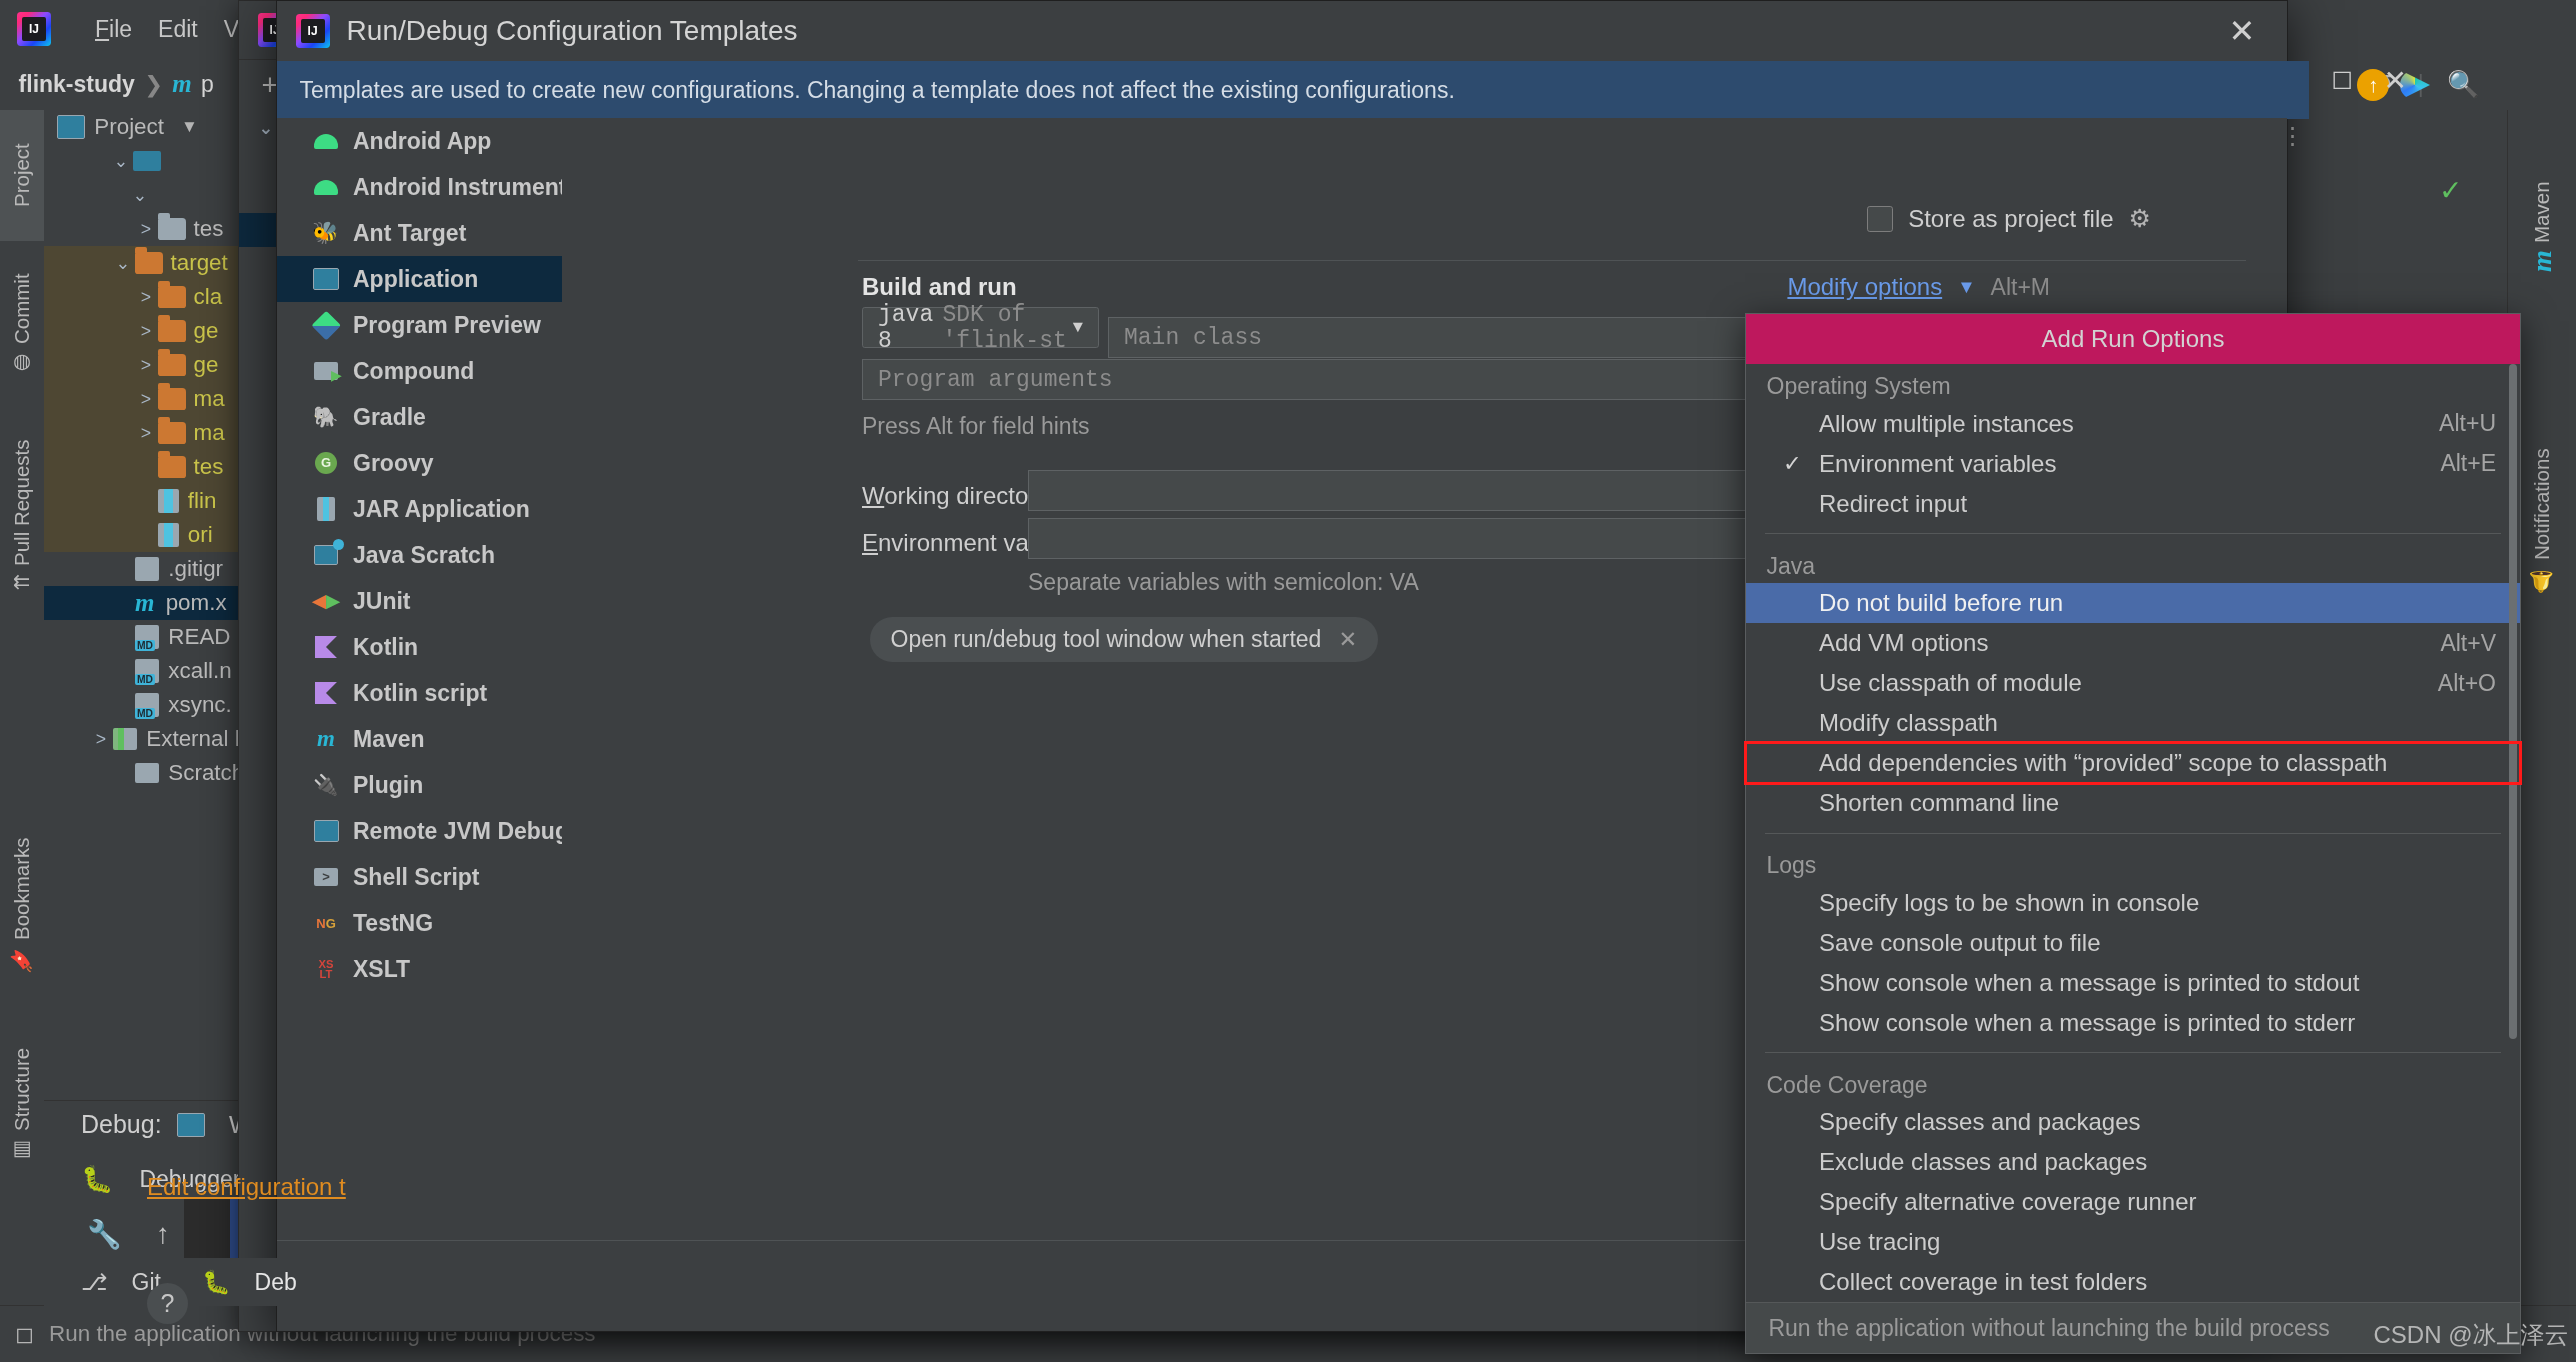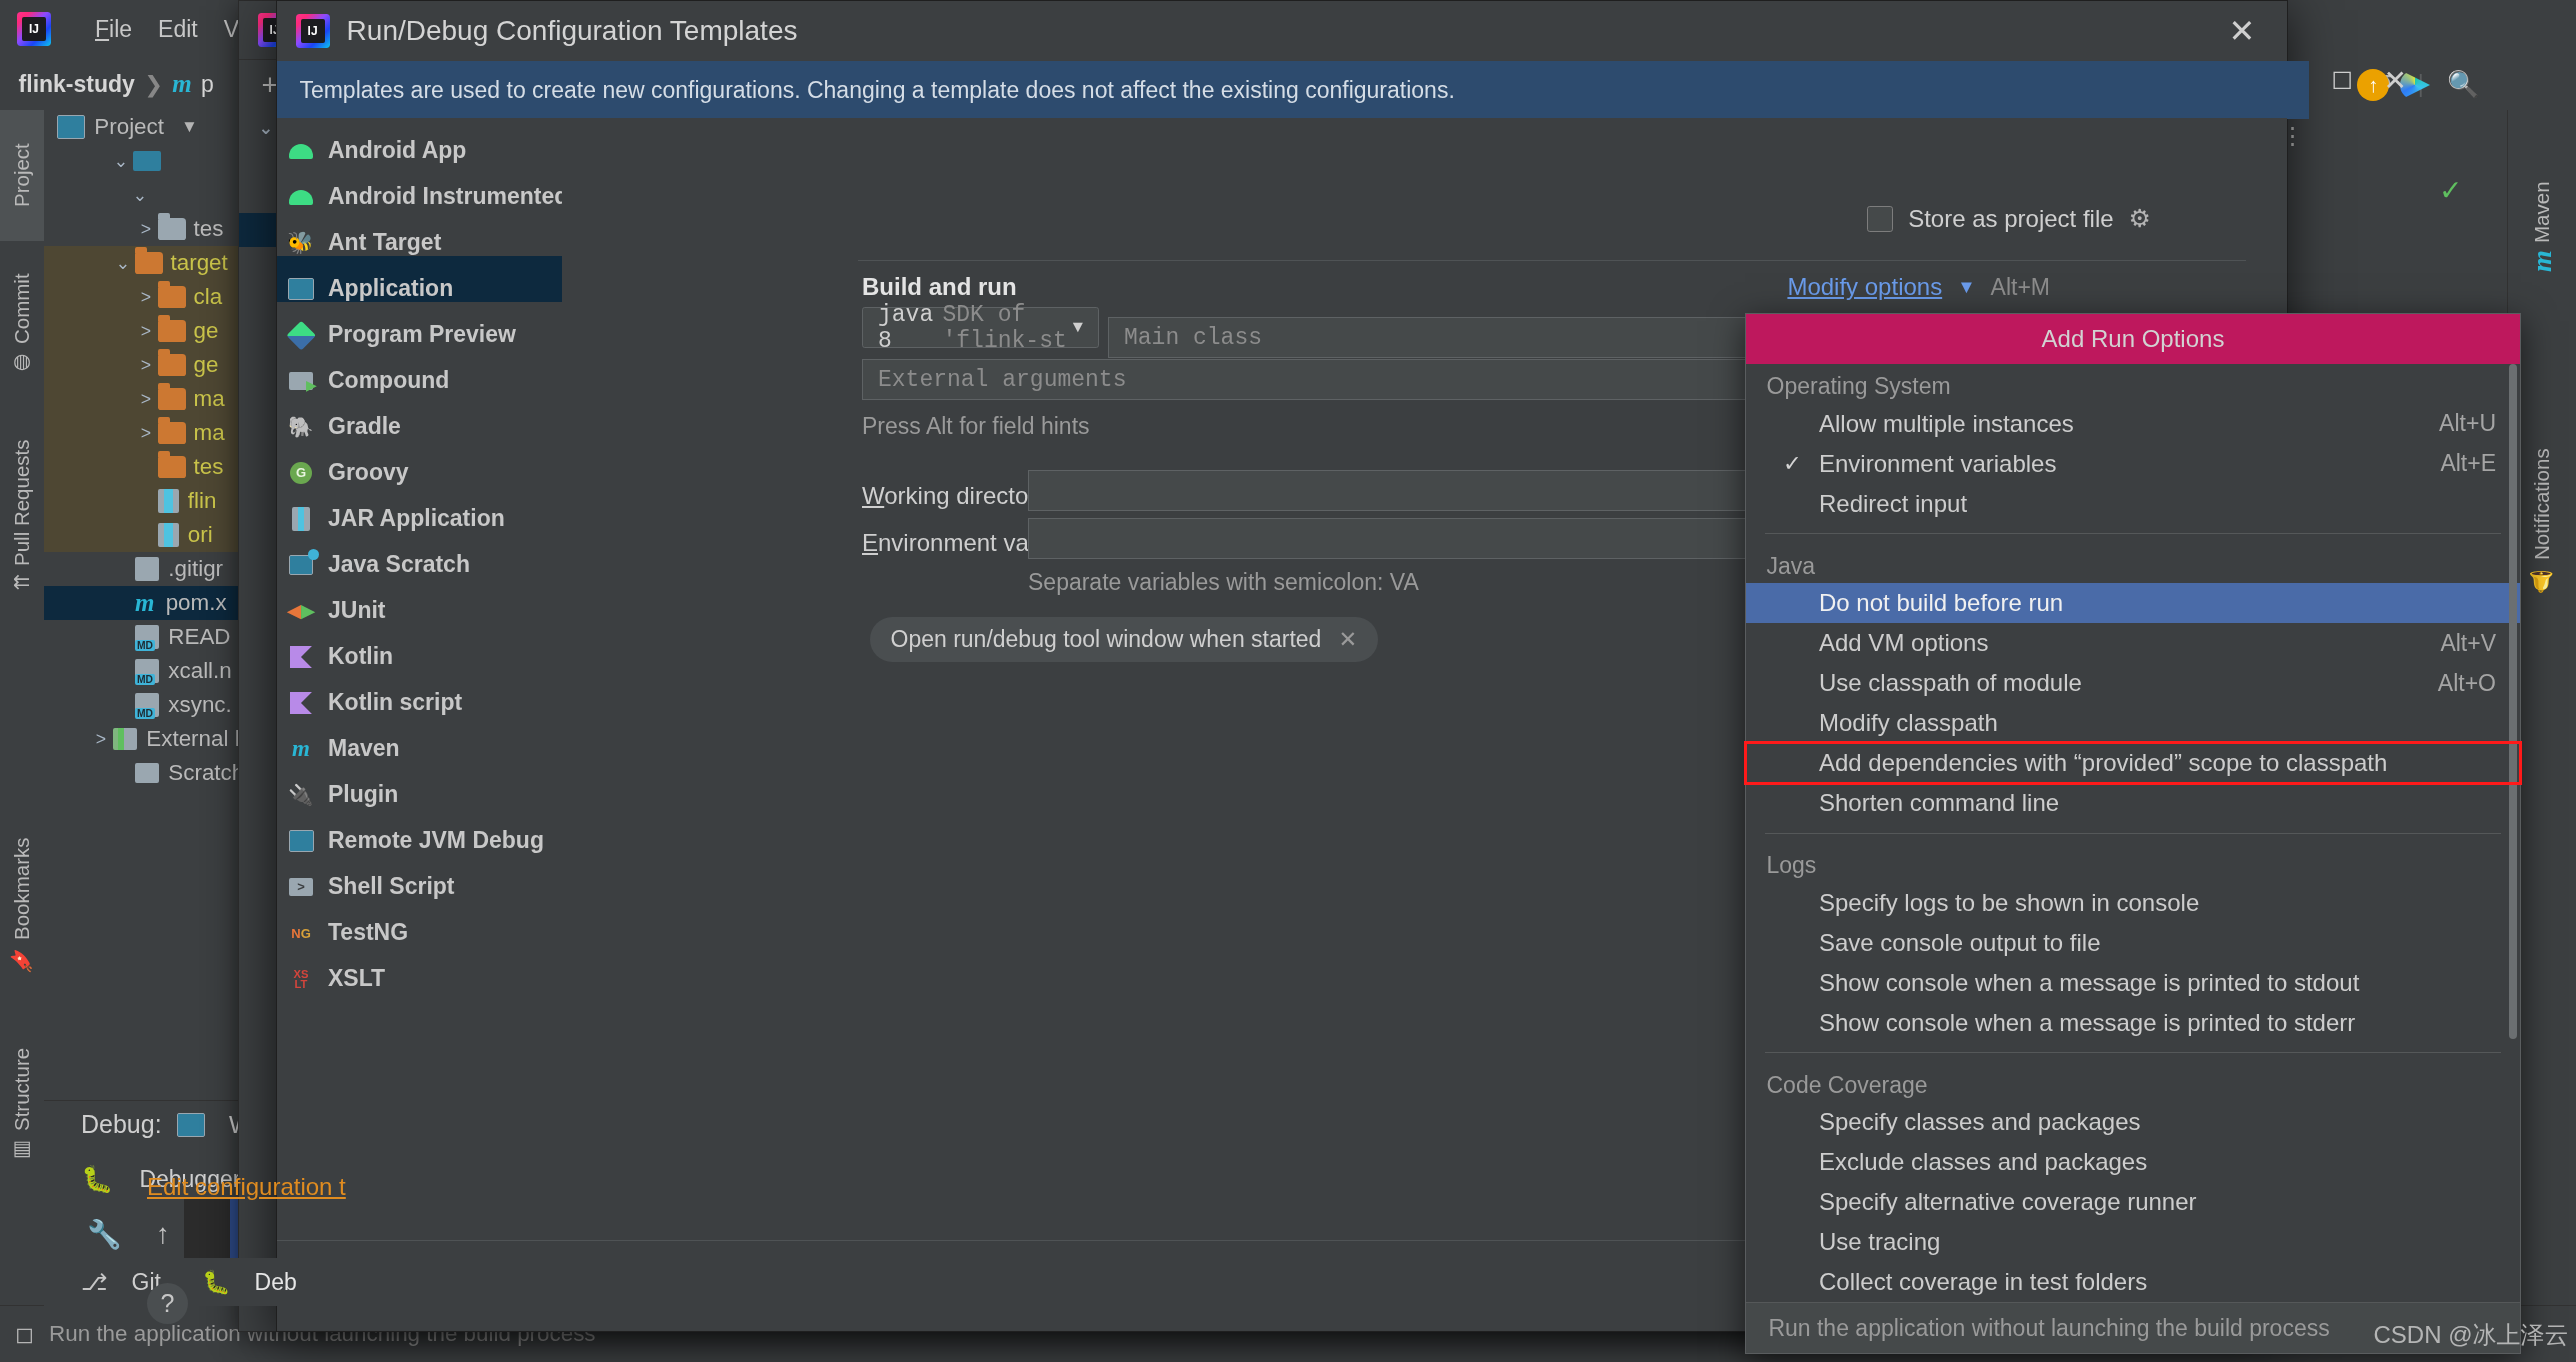--- a/index.html
+++ b/index.html
@@ -72,21 +72,21 @@
   .cfg-row.bold{font-weight:bold;color:#e8e8e8;}
 
   
   #dlg{position:absolute;left:276px;top:0;width:2010px;height:1330px;background:#3c3f41;border:0.9px solid #1f1f1f;box-shadow:0 9.3px 47px rgba(0,0,0,.65);}
   #dlg .titlebar{height:60px;background:#3c3f41;display:flex;align-items:center;padding:0 18.6px;gap:17px;}
   #dlg .title{color:#d4d4d4;font-size:28px;}
   #dlg .close{margin-left:auto;color:#cfcfcf;font-size:32px;line-height:1;padding:0 13px;}
   #dlg-banner{position:absolute;left:0;top:60px;width:2010px;height:58px;background:#2d4b6e;display:flex;align-items:center;padding-left:22.4px;color:#d5dde6;font-size:23px;}
   #dlg-body{position:absolute;left:0;top:117px;width:2010px;bottom:90px;}
   #tpl-list{position:absolute;left:0;top:0;width:285px;bottom:0;background:#3c3f41;border-right:0.9px solid #4f5355;}
-  .tpl-row{height:46px;display:flex;align-items:flex-end;padding-left:10px;font-size:23px;font-weight:bold;color:#c8c8c8;white-space:nowrap;}
+  .tpl-row{height:46px;display:flex;align-items:center;padding-left:35px;font-size:23px;font-weight:bold;color:#c8c8c8;white-space:nowrap;}
   .tpl-row.sel{background:#0d293e;}
   .tpl-ico{width:28px;height:26px;margin-right:13px;flex:none;display:flex;align-items:center;justify-content:center;font-size:20.5px;}
 
   
   #tpl-content{position:absolute;left:285px;top:0;right:0;bottom:0;background:#3c3f41;}
   #store-row{position:absolute;right:136px;top:86px;display:flex;align-items:center;gap:15px;}
   .cbx{width:24px;height:24px;border:1.9px solid #7d7d7d;border-radius:2.8px;background:#45494a;}
   #sep1{position:absolute;left:296px;right:41px;top:142px;height:0.9px;background:#4f5355;}
   #build-run-label{position:absolute;left:300px;top:155px;font-size:24px;font-weight:bold;color:#e4e4e4;}
   #modify-options{position:absolute;right:237px;top:155px;display:flex;align-items:center;gap:15px;}
@@ -535,21 +535,21 @@
         <span style="color:#cfcfcf;">java 8</span>
         <span style="color:#8c8c8c;margin-left:9.3px;overflow:hidden;">SDK of 'flink-st</span>
         <span style="margin-left:auto;color:#cfcfcf;font-size:17px;">▼</span>
       </div>
 
       <div id="mainclass-field" class="field">
         <span>Main class</span>
       </div>
 
       <div id="progargs-field" class="field">
-        <span>External arguments</span>
+        <span>Program arguments</span>
       </div>
 
       <div id="alt-hint">Press Alt for field hints</div>
 
       <div class="flabel" id="wd-label">
         <u>W</u><span>orking directory:</span>
       </div>
       <div id="wd-field" class="field">
         <span></span>
       </div>

